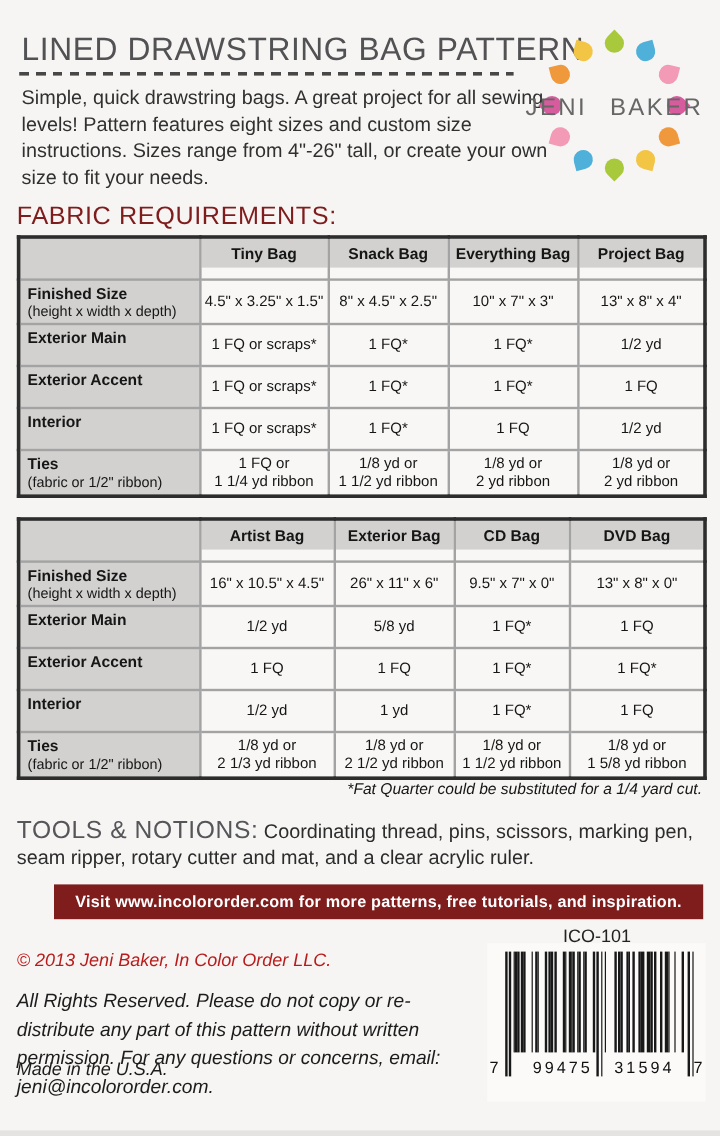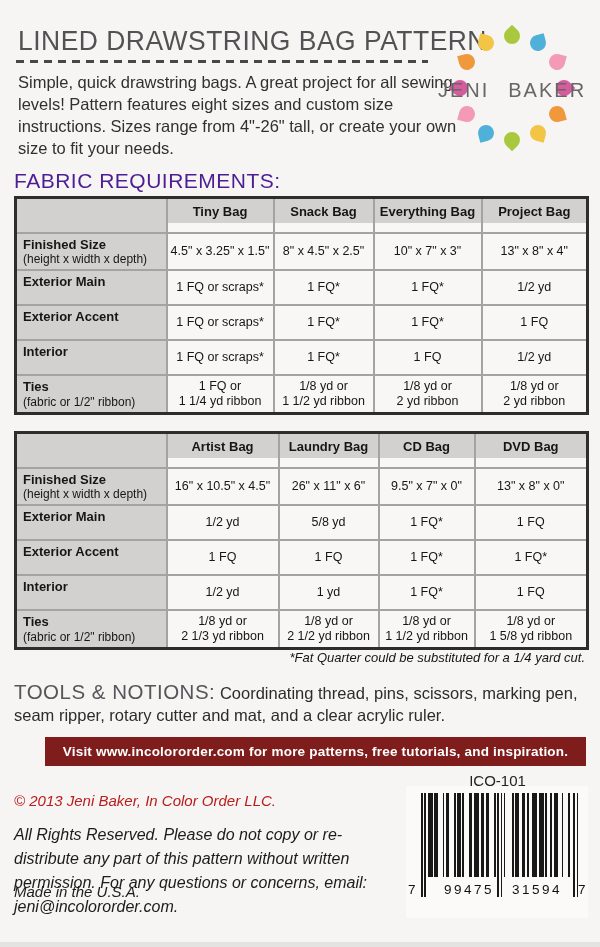--- a/index.html
+++ b/index.html
@@ -26,21 +26,21 @@
     font-size:16.5px; line-height:1.33; color:#303030;
   }
 
   
   .logo{position:absolute; left:440px; top:24px; width:144px; height:132px;}
   .logo-text{position:absolute; inset:0; display:flex; flex-direction:row; align-items:center; justify-content:center; gap:19px;}
   .logo-text span{font-size:20px; letter-spacing:2px; color:#666; font-weight:300;}
   .drop{position:absolute; width:16px; height:16px; border-radius:0 50% 50% 50%;}
 
   
-  .thin-h{font-weight:300; color:#4c1d95; letter-spacing:.5px;}
+  .thin-h{font-weight:300; color:#7f1d1d; letter-spacing:.5px;}
   .fabric-heading{position:absolute; left:14px; top:169px; margin:0; font-size:21px;}
 
   
   .req-table{
     position:absolute; left:14px; width:572px; border-collapse:collapse; table-layout:fixed;
     background:#f8f7f5; border:3px solid #2d2d2d;
   }
   .req-table th,.req-table td{border:2px solid #a3a3a3; font-size:12.5px; color:#161616;}
   .req-table td{text-align:center; vertical-align:middle; padding:3px 2px; white-space:pre-line; line-height:1.22;}
   .req-table tbody tr{height:35px;}
@@ -205,21 +205,21 @@
         <col style="width:96px">
         <col style="width:113px">
     </colgroup>
     <tbody>
         <tr class="head-row">
           <th class="gray-cell"></th>
           <th>
             <div class="hdr-shade">Artist Bag</div>
           </th>
           <th>
-            <div class="hdr-shade">Laundry Bag</div>
+            <div class="hdr-shade">Exterior Bag</div>
           </th>
           <th>
             <div class="hdr-shade">CD Bag</div>
           </th>
           <th>
             <div class="hdr-shade">DVD Bag</div>
           </th>
         </tr>
         <tr>
           <th class="gray-cell row-label">

